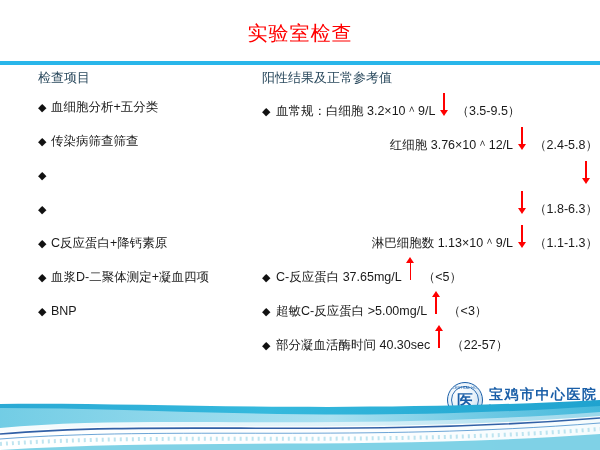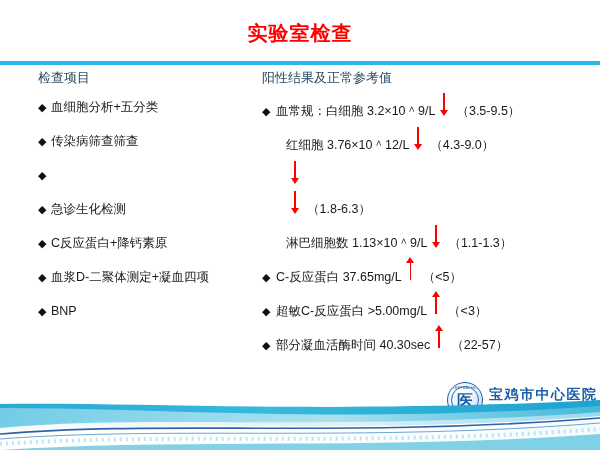--- a/index.html
+++ b/index.html
@@ -26,21 +26,21 @@
   
   #title-bar {
     position: absolute;
     left: 0; top: 20px;
     width: 600px;
     text-align: center;
   }
   #slide-title {
     display: inline-block;
     font-size: 20px;
-    font-weight: bold;
+    font-weight: normal;
     color: #ff0000;
     letter-spacing: 1px;
     line-height: 26px;
   }
   #title-rule {
     position: absolute;
     left: 0; top: 61px;
     width: 600px;
     height: 4px;
     background: #29b6ea;
@@ -89,21 +89,21 @@
   
   .rrow {
     display: flex;
     align-items: baseline;
     font-size: 12.5px;
     color: #1a1a1a;
     line-height: 16px;
     white-space: nowrap;
     margin-bottom: 14px;
   }
-  .rrow.indent { padding-left: 24px; }
+  .rrow.indent { padding-left: 24px; justify-content: flex-end; }
   .rrow .bullet { width: 14px; }
   .rtext { flex: 0 0 auto; }
 
   
   .arrow {
     flex: 0 0 auto;
     display: inline-block;
     position: relative;
     width: 13px;
     height: 16px;
@@ -235,21 +235,20 @@
         </div>
         <div class="item">
           <span class="bullet">◆</span>
           <span class="item-label">传染病筛查筛查</span>
         </div>
         <div class="item">
           <span class="bullet">◆</span>
         </div>
         <div class="item">
           <span class="bullet">◆</span>
-          <span class="item-label">急诊生化检测</span>
         </div>
         <div class="item">
           <span class="bullet">◆</span>
           <span class="item-label">C反应蛋白+降钙素原</span>
         </div>
         <div class="item">
           <span class="bullet">◆</span>
           <span class="item-label">血浆D-二聚体测定+凝血四项</span>
         </div>
         <div class="item">
@@ -272,21 +271,21 @@
           <span class="gap-sm"></span>
           <span class="rref">（3.5-9.5）</span>
         </div>
         <div class="rrow indent">
           <span class="rtext">红细胞 3.76×10＾12/L</span>
           <span class="arrow down">
             <span class="shaft"></span>
             <span class="head"></span>
           </span>
           <span class="gap-sm"></span>
-          <span class="rref">（4.3-9.0）</span>
+          <span class="rref">（2.4-5.8）</span>
         </div>
         <div class="rrow indent">
           <span class="arrow down">
             <span class="shaft"></span>
             <span class="head"></span>
           </span>
           <span class="gap-sm"></span>
         </div>
         <div class="rrow indent">
           <span class="arrow down">

